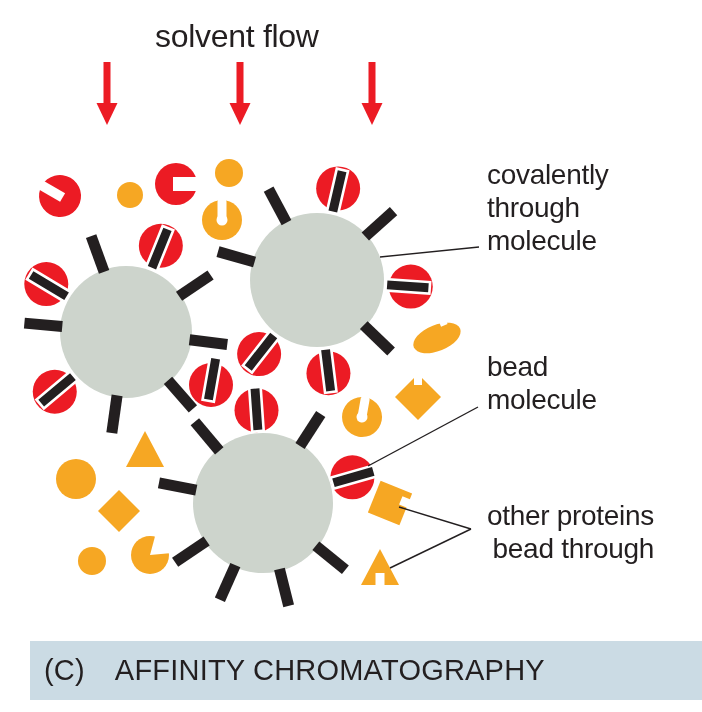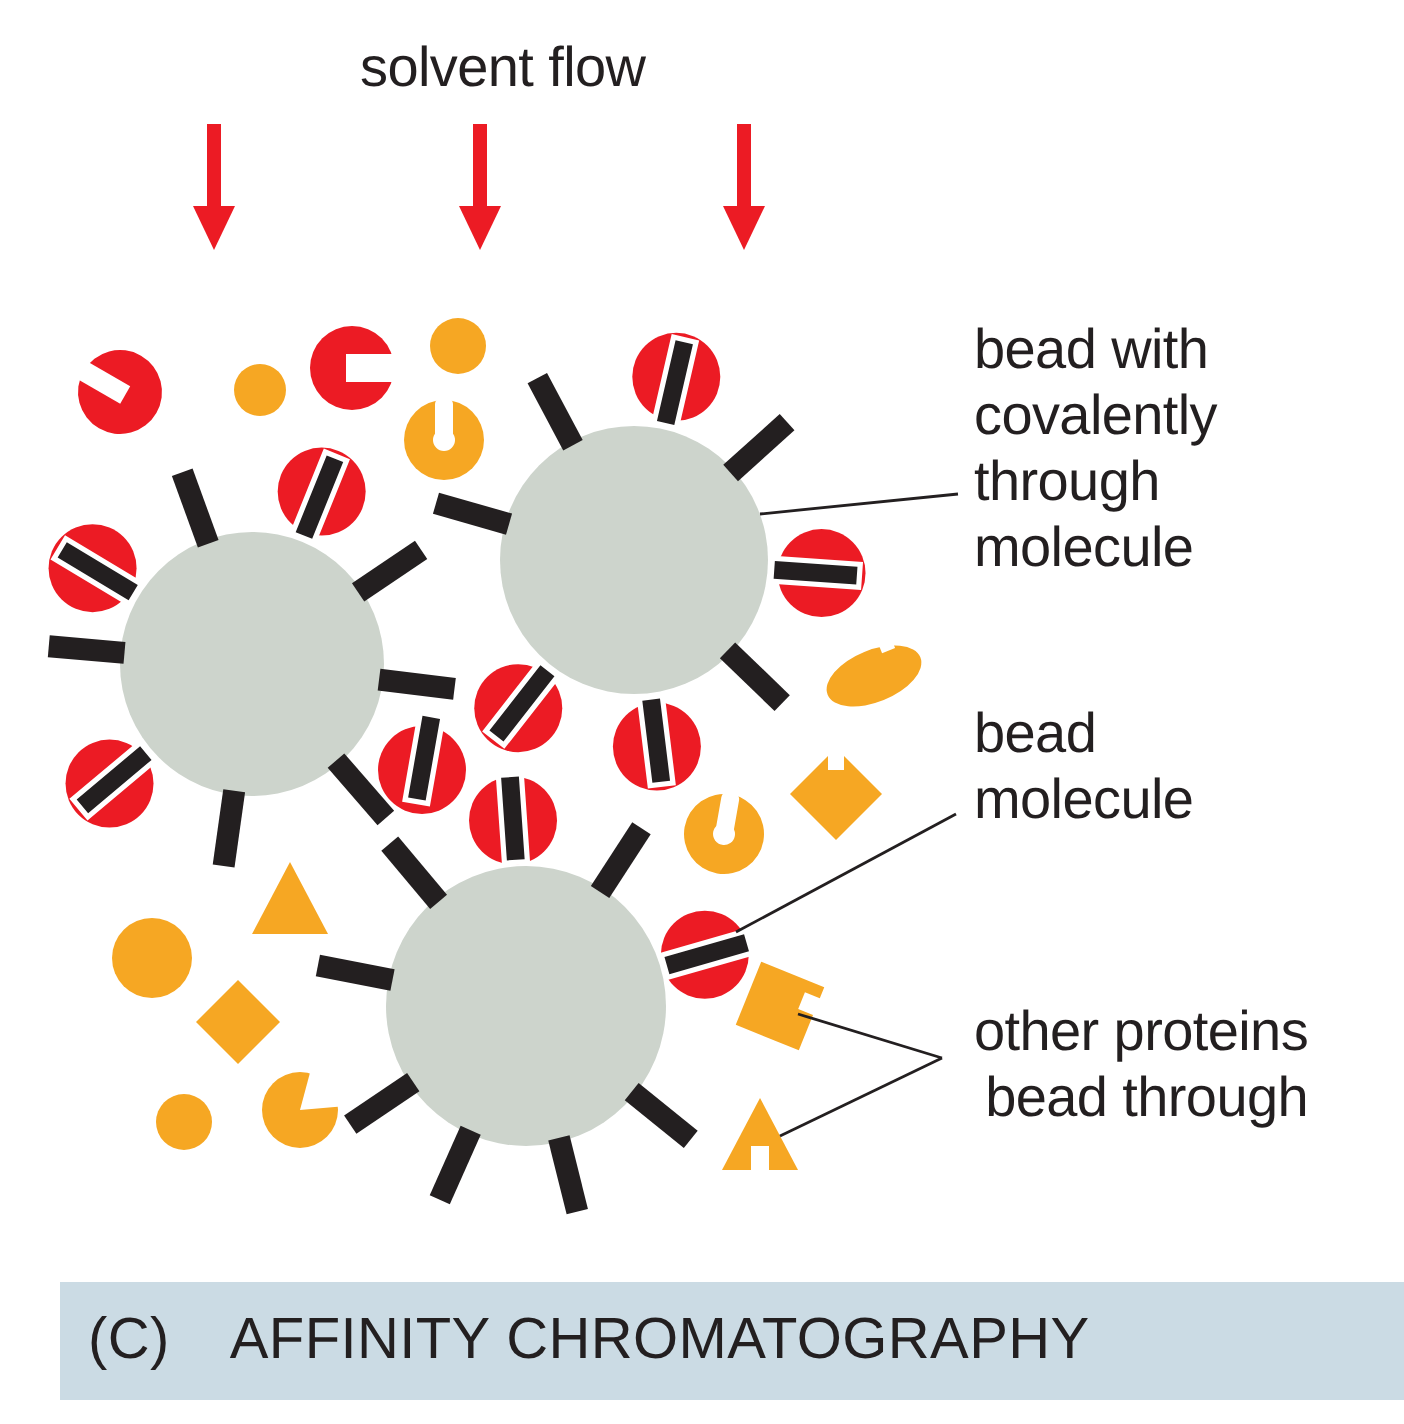--- a/index.html
+++ b/index.html
@@ -1,19 +1,19 @@
 <!DOCTYPE html>
 <html><head>
 <meta charset="utf-8">
 <style>
   html,body{margin:0;padding:0;background:#ffffff;}
   .stage{position:relative;width:702px;height:712px;background:#ffffff;overflow:hidden;
          font-family:"Liberation Sans",sans-serif;color:#231F20;}
   svg.canvas{position:absolute;left:0;top:0;}
-  .solvent{position:absolute;left:155px;top:18px;font-size:28px;letter-spacing:-0.3px;white-space:nowrap;margin-left:25px;}
+  .solvent{position:absolute;left:155px;top:18px;font-size:32px;letter-spacing:-0.3px;white-space:nowrap;}
   .lbl{position:absolute;left:487px;font-size:28px;line-height:33px;letter-spacing:-0.3px;white-space:nowrap;}
   .lbl-bead{top:158px;}
   .lbl-bound{top:350px;}
   .lbl-other{top:499px;text-align:right;}
   .caption{position:absolute;left:30px;top:641px;width:672px;height:59px;background:#CBDBE4;
            display:flex;align-items:center;font-size:29px;letter-spacing:0.2px;}
   .caption .idx{margin-left:14px;}
   .caption .ttl{margin-left:30px;}
 </style>
 </head>
@@ -148,21 +148,20 @@
       </g>
       <line x1="380" y1="257" x2="479" y2="247" stroke="#231F20" stroke-width="1.4"></line>
       <line x1="368" y1="466" x2="478" y2="407" stroke="#231F20" stroke-width="1.4"></line>
       <line x1="399" y1="507" x2="471" y2="529" stroke="#231F20" stroke-width="1.4"></line>
       <line x1="390" y1="568" x2="471" y2="529" stroke="#231F20" stroke-width="1.4"></line>
     </svg>
 
   <div class="solvent" style="color: rgb(35, 31, 32);">solvent flow</div>
 
   <div class="lbl lbl-bead" style="color: rgb(35, 31, 32);">
-    <div>bead with</div>
     <div>covalently</div>
     <div>through</div>
     <div>molecule</div>
   </div>
 
   <div class="lbl lbl-bound" style="color: rgb(35, 31, 32);">
     <div>bead</div>
     <div>molecule</div>
   </div>
 

